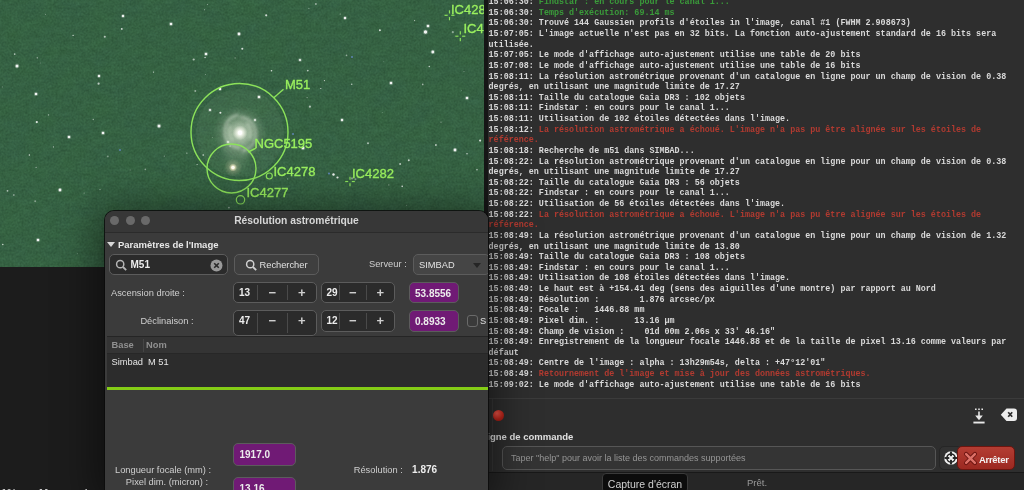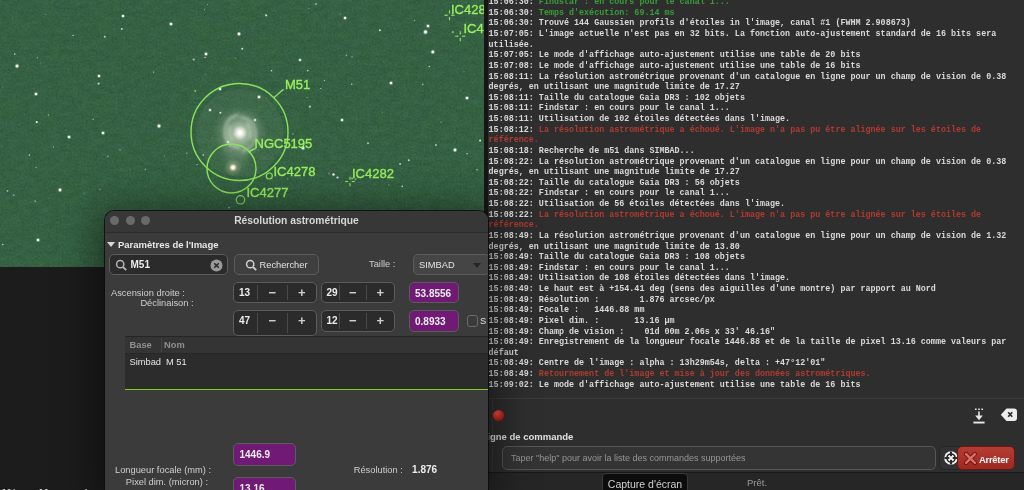--- a/index.html
+++ b/index.html
@@ -41,21 +41,21 @@
 #srvlbl{left:264px;top:47.5px}
 #combo{left:307.5px;top:42.5px;width:77px;height:21px;background:#454545;border:1px solid #5c5c5c;border-radius:5px}
 #combo span{position:absolute;left:5.5px;top:5px;font-size:9.3px;color:#e3e3e3}
 #combo i{position:absolute;right:8px;top:8px;border-left:4.5px solid transparent;border-right:4.5px solid transparent;border-top:5px solid #252525}
 .spin{position:absolute;background:#2b2b2b;border:1px solid #5c5c5c;border-radius:5px;display:flex}
 .spin .v{flex:0 0 auto;padding-left:5px;padding-top:4px;font-size:10px;font-weight:bold;color:#ececec}
 .spin .sep{width:1px;background:#4a4a4a;margin:2px 0}
 .spin .b{flex:1;text-align:center;font-size:13px;color:#cfcfcf;line-height:19px;font-weight:bold}
 .vbox{position:absolute;background:#701a75;border:1px solid #5c5c5c;border-radius:5px}
 .vbox span{position:absolute;left:5.5px;top:5px;font-size:10px;font-weight:bold;color:#ececec}
-#tbl{left:20px;top:125px;width:383px;height:54px;background:#2c2c2c;border-top:1px solid #252525;border-bottom:1px solid #84cc16}
+#tbl{left:2px;top:125px;width:383px;height:54px;background:#2c2c2c;border-top:1px solid #252525;border-bottom:3px solid #84cc16}
 #tblhead{position:absolute;left:0;top:0;width:100%;height:17px;background:#343434;border-bottom:1px solid #272727}
 #tblhead b{position:absolute;top:3px;font-size:9.3px;color:#909090}
 #tblhead i{position:absolute;left:36px;top:2px;width:1px;height:13px;background:#454545}
 #tblrow{position:absolute;left:0;top:19.5px;width:100%;font-size:9.3px;color:#e6e6e6}
 #meta{left:3px;top:203px;width:152px;height:22px}
 #meta span{position:absolute;width:100%;text-align:center;top:5.5px;font-size:9.3px;color:#e2e2e2}
 #chk{position:absolute;left:361.5px;top:104px;width:11px;height:12px;background:#3a3a3a;border:1px solid #6a6a6a;border-radius:3px}
 #chkS{position:absolute;left:375px;top:105px;font-size:9.3px;color:#e0e0e0}
 </style></head>
 <body>
@@ -424,21 +424,21 @@
           <path d="M 4.2 4.2 L 8.8 8.8 M 8.8 4.2 L 4.2 8.8" stroke="#2b2b2b" stroke-width="1.6"></path>
         </svg>
     </div>
     <div class="btn" id="rech">
       <svg style="position:absolute;left:10px;top:4.5px" width="13" height="13" viewBox="0 0 13 13">
           <circle cx="5.2" cy="5.2" r="3.6" stroke="#d0d0d0" stroke-width="1.5" fill="none"></circle>
           <line x1="8" y1="8" x2="11.2" y2="11.2" stroke="#d0d0d0" stroke-width="1.8"></line>
         </svg>
       <span>Rechercher</span>
     </div>
-    <div class="lbl" id="srvlbl">Taille :</div>
+    <div class="lbl" id="srvlbl">Serveur :</div>
     <div class="abs" id="combo">
         <span>SIMBAD</span>
         <i></i>
       </div>
     <div class="lbl" style="left:6px;top:76.5px;width:90px;">Ascension droite :</div>
     <div class="spin" style="left:128px;top:70.5px;width:84px;height:21.5px">
         <span class="v" style="width:23px">13</span>
         <span class="sep"></span>
         <span class="b">−</span>
         <span class="sep"></span>
@@ -447,21 +447,21 @@
     <div class="spin" style="left:215.5px;top:70.5px;width:74px;height:21.5px">
         <span class="v" style="width:17px">29</span>
         <span class="sep"></span>
         <span class="b">−</span>
         <span class="sep"></span>
         <span class="b">+</span>
       </div>
     <div class="vbox" style="left:303.5px;top:70.5px;width:50px;height:21.5px">
         <span>53.8556</span>
       </div>
-    <div class="lbl" style="left:17px;top:87px;width:90px;text-align:center">Déclinaison :</div>
+    <div class="lbl" style="left:17px;top:105px;width:90px;text-align:center">Déclinaison :</div>
     <div class="spin" style="left:128px;top:99px;width:84px;height:26px">
         <span class="v" style="width:23px">47</span>
         <span class="sep"></span>
         <span class="b">−</span>
         <span class="sep"></span>
         <span class="b">+</span>
       </div>
     <div class="spin" style="left:215.5px;top:99px;width:74px;height:21.5px">
         <span class="v" style="width:17px">12</span>
         <span class="sep"></span>
@@ -480,21 +480,21 @@
           <b style="left:39px">Nom</b>
           <i></i>
         </div>
       <div id="tblrow">
           <span style="position:absolute;left:4.5px">Simbad</span>
           <span style="position:absolute;left:41px">M 51</span>
         </div>
     </div>
     <div class="lbl" style="left:10px;top:254px;width:101px;">Longueur focale (mm) :</div>
     <div class="vbox" style="left:128px;top:231.5px;width:63px;height:23px">
-        <span>1446.9</span>
+        <span>1917.0</span>
       </div>
     <div class="lbl" style="left:248.7px;top:252.5px">Résolution :  <span class="val" style="font-size:10px">1.876</span></div>
     <div class="lbl" style="left:13px;top:265.5px;width:90px;text-align:right">Pixel dim. (micron) :</div>
     <div class="vbox" style="left:128px;top:266px;width:63px;height:23px">
         <span>13.16</span>
       </div>
   </div>
 </div>
 
 </body></html>

